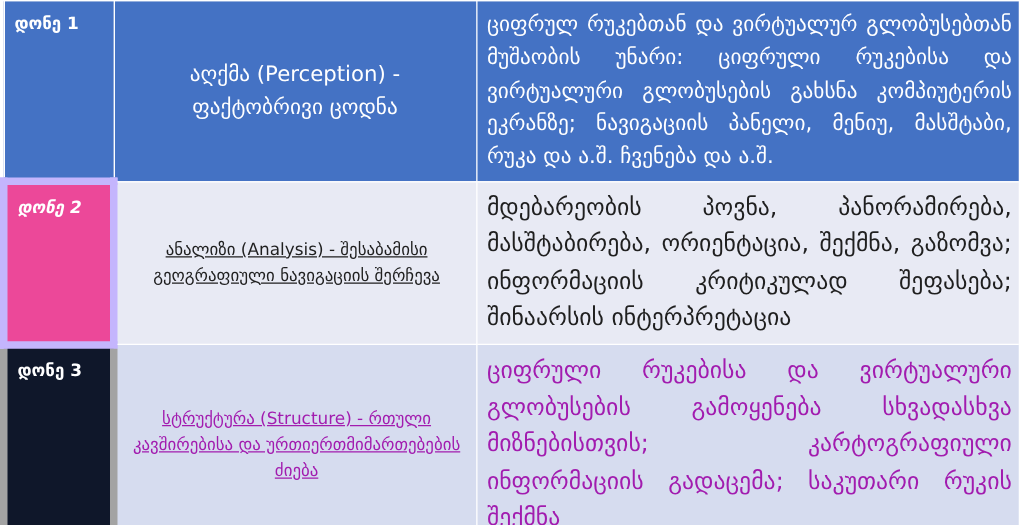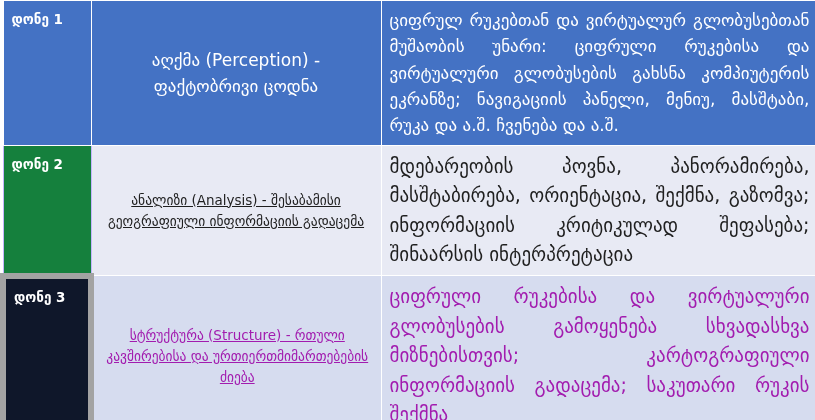--- a/index.html
+++ b/index.html
@@ -41,23 +41,24 @@
     border: 1px solid #ffffff;
   }
   
   .row-light td.cell-name,
   .row-light td.cell-desc {
     background: #e8eaf4;
     color: #1f1f1f;
     border: 1px solid #ffffff;
   }
   .row-light td.cell-level {
-    background: #15803d;
+    background: #ec4899;
     color: #ffffff;
-    border: 1px solid #c4b5fd;
+    border: 6px solid #c4b5fd;
+    font-style: italic;
   }
   
   .row-mid td.cell-name,
   .row-mid td.cell-desc {
     background: #d6dcef;
     color: #a21caf;
     border: 1px solid #ffffff;
   }
   .row-mid td.cell-level {
     background: #0f172a;
@@ -105,21 +106,21 @@
       <col class="c-desc">
     </colgroup>
     <tbody>
       <tr class="row-dark">
         <td class="cell-level">დონე 1</td>
         <td class="cell-name">აღქმა (Perception) - ფაქტობრივი ცოდნა</td>
         <td class="cell-desc">ციფრულ რუკებთან და ვირტუალურ გლობუსებთან მუშაობის უნარი: ციფრული რუკებისა და ვირტუალური გლობუსების გახსნა კომპიუტერის ეკრანზე; ნავიგაციის პანელი, მენიუ, მასშტაბი, რუკა და ა.შ. ჩვენება და ა.შ.</td>
       </tr>
       <tr class="row-light">
         <td class="cell-level">დონე 2</td>
-        <td class="cell-name underlined">ანალიზი (Analysis) - შესაბამისი გეოგრაფიული ინფორმაციის გადაცემა</td>
+        <td class="cell-name underlined">ანალიზი (Analysis) - შესაბამისი გეოგრაფიული ნავიგაციის შერჩევა</td>
         <td class="cell-desc">მდებარეობის პოვნა, პანორამირება, მასშტაბირება, ორიენტაცია, შექმნა, გაზომვა; ინფორმაციის კრიტიკულად შეფასება; შინაარსის ინტერპრეტაცია</td>
       </tr>
       <tr class="row-mid">
         <td class="cell-level">დონე 3</td>
         <td class="cell-name underlined">სტრუქტურა (Structure) - რთული კავშირებისა და ურთიერთმიმართებების ძიება</td>
         <td class="cell-desc">ციფრული რუკებისა და ვირტუალური გლობუსების გამოყენება სხვადასხვა მიზნებისთვის; კარტოგრაფიული ინფორმაციის გადაცემა; საკუთარი რუკის შექმნა</td>
       </tr>
     </tbody>
   </table>
 </div>

